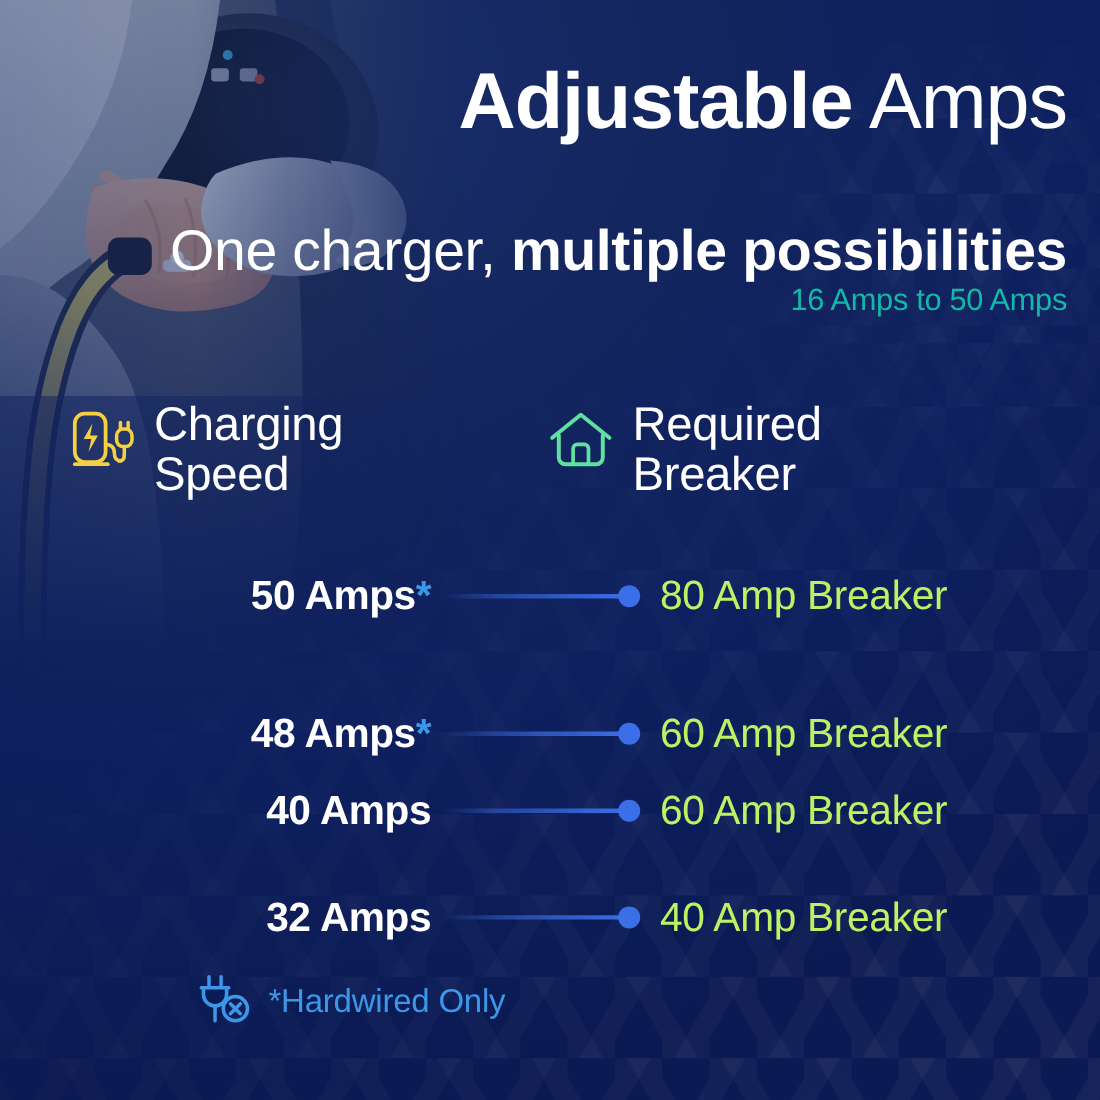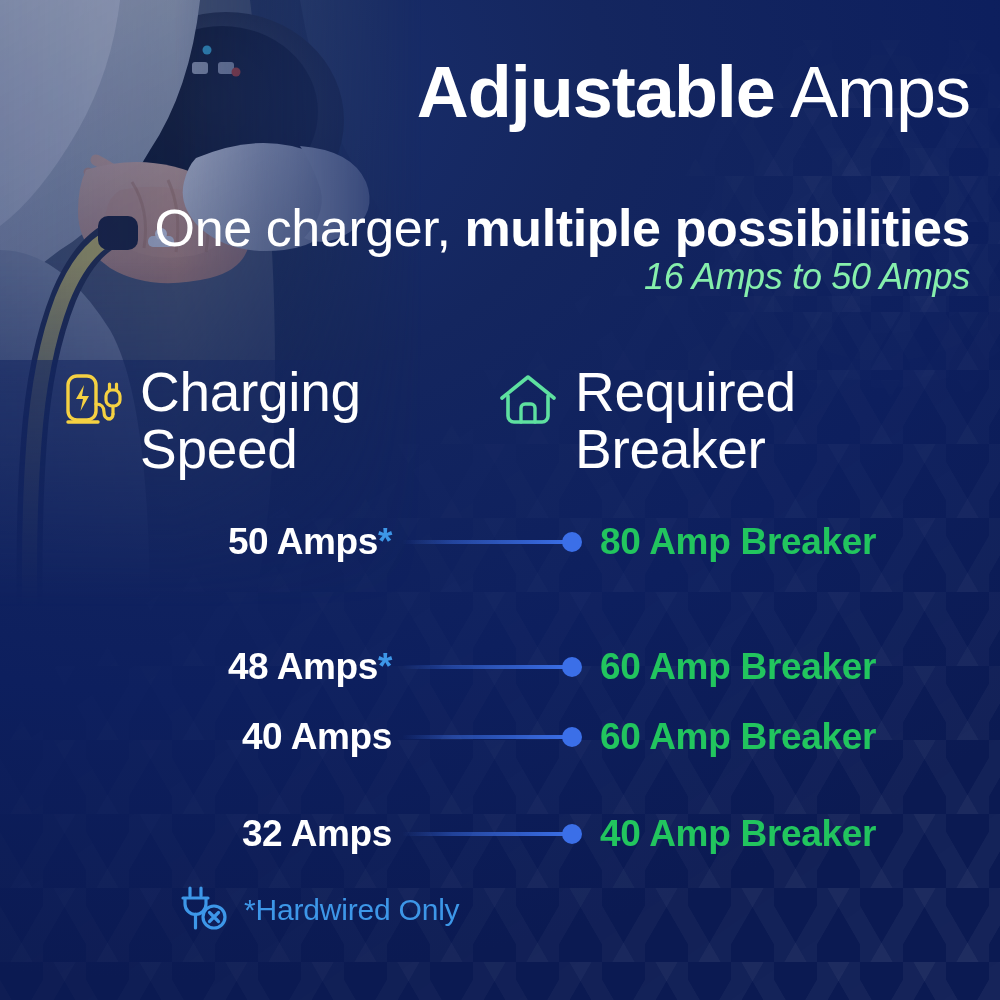--- a/index.html
+++ b/index.html
@@ -75,29 +75,29 @@
   .headline .light{font-weight:300;}
 
   .sub1{
     position:absolute;left:150px;top:200px;width:820px;
     text-align:right;font-size:52px;line-height:1.08;color:#ffffff;
     letter-spacing:-.4px;white-space:nowrap;
   }
   .sub1 .b{font-weight:bold;}
   .sub2{
     position:absolute;left:150px;top:258px;width:820px;
-    text-align:right;font-size:36px;line-height:1.08;color:#86efac;
-    font-weight:300;letter-spacing:-.3px;white-space:nowrap;font-style:italic;
+    text-align:right;font-size:28px;line-height:1.08;color:#14b8a6;
+    font-weight:300;letter-spacing:-.3px;white-space:nowrap;
   }
 
   
   .col-head{position:absolute;display:flex;align-items:flex-start;gap:16px;}
   .col-head .ico{flex:0 0 auto;margin-top:6px;}
   .col-head .txt{
-    font-size:55px;line-height:1.04;color:#fff;font-weight:300;letter-spacing:-.3px;
+    font-size:43px;line-height:1.04;color:#fff;font-weight:300;letter-spacing:-.3px;
   }
   #head-left{left:62px;top:364px;}
   #head-right{left:497px;top:364px;}
 
   
   .row{position:absolute;left:0;width:1000px;height:58px;display:flex;align-items:center;}
   .row .left{
     width:392px;text-align:right;
     font-size:37px;font-weight:bold;color:#fff;letter-spacing:-.4px;white-space:nowrap;
   }
@@ -108,21 +108,21 @@
   .row .conn .line{
     position:absolute;left:0;top:50%;transform:translateY(-50%);
     width:168px;height:4px;border-radius:2px;
     background:linear-gradient(to right, rgba(59,111,232,0) 0%, rgba(59,111,232,.45) 30%, #3b6fe8 100%);
   }
   .row .conn .dot{
     position:absolute;left:160px;top:50%;transform:translateY(-50%);
     width:20px;height:20px;border-radius:50%;background:#3b6fe8;
   }
   .row .right{
-    font-size:37px;font-weight:700;color:#22c55e;letter-spacing:-.3px;white-space:nowrap;
+    font-size:37px;font-weight:400;color:#bef264;letter-spacing:-.3px;white-space:nowrap;
   }
   #row-0{top:513px;}
   #row-1{top:610px;margin-top:28px;}
   #row-2{top:708px;}
   #row-3{top:805px;}
 
   
   .footnote{
     position:absolute;left:178px;top:884px;display:flex;align-items:center;gap:14px;
   }

